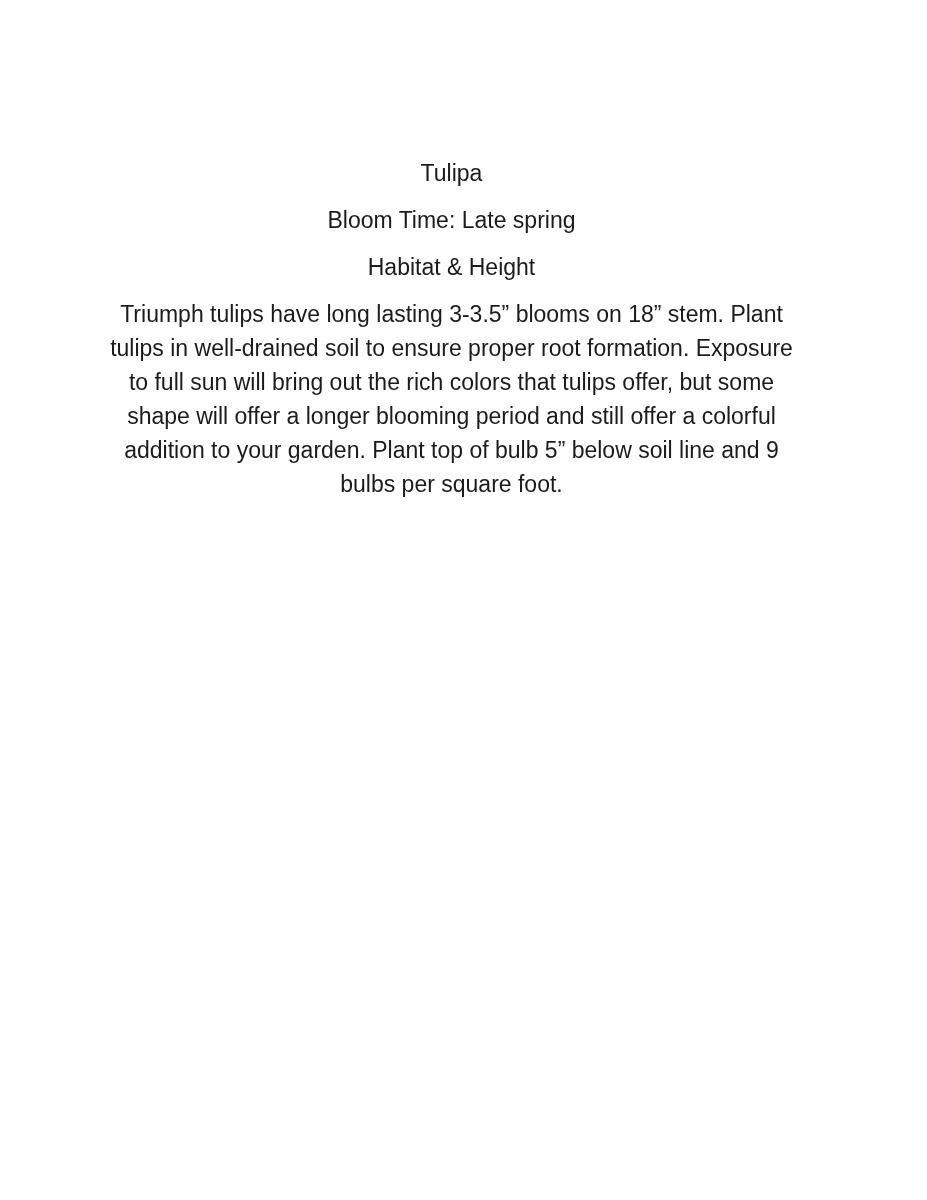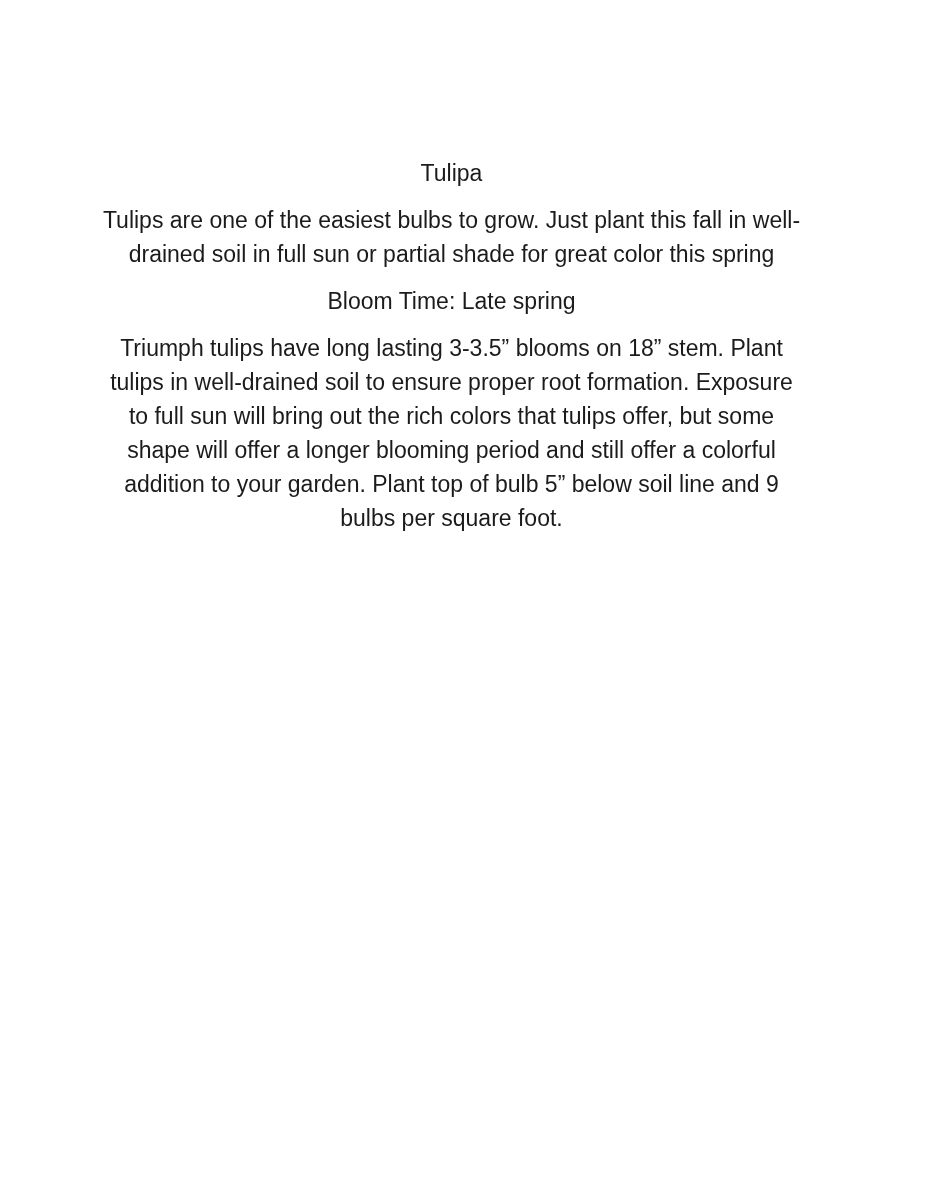--- a/index.html
+++ b/index.html
@@ -32,17 +32,17 @@
   .doc-body p {
     margin: 0 0 13px 0;
   }
 </style>
 </head>
 <body>
 
 <div class="page">
   <div class="doc-body">
     <p>Tulipa</p>
-    <p>Tulips are one of the easiest bulbs to grow. Just plant this fall in well-drained soil in full sun or partial shade for great color this spring</p>
     <p>Bloom Time: Late spring</p>
+    <p>Habitat &amp; Height</p>
     <p>Triumph tulips have long lasting 3-3.5” blooms on 18” stem. Plant tulips in well-drained soil to ensure proper root formation. Exposure to full sun will bring out the rich colors that tulips offer, but some shape will offer a longer blooming period and still offer a colorful addition to your garden. Plant top of bulb 5” below soil line and 9 bulbs per square foot.</p>
   </div>
 </div>
 
 </body></html>

